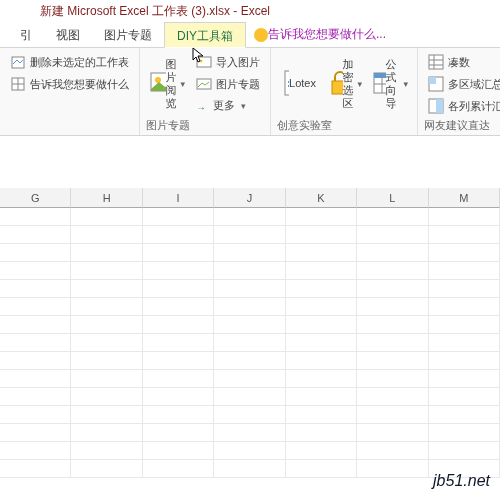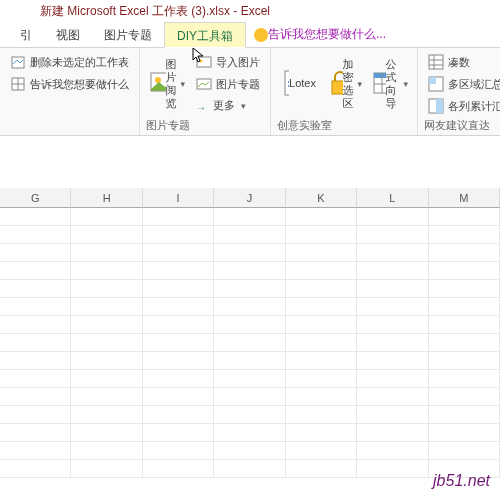--- a/index.html
+++ b/index.html
@@ -19,21 +19,21 @@
 .big-btn{display:flex;flex-direction:row;align-items:center;justify-content:flex-end;padding:2px 3px;cursor:pointer;width:42px;height:64px;font-size:11px;text-align:left;line-height:1.2}
 .icon-sm{width:16px;height:16px;flex-shrink:0}
 .icon-lg{width:28px;height:28px;margin-bottom:3px}
 .dropdown-arr::after{content:"▾";font-size:9px;margin-left:2px;color:#666}
 .arrow-r::after{content:"→";margin-right:3px;color:#217346;font-size:10px}
 .sheet{margin-top:52px}
 .cols{display:flex;height:20px;background:#f3f3f3}
 .col-hdr{width:73px;border-right:1px solid #d9d9d9;border-bottom:1px solid #aaa;text-align:center;line-height:20px;color:#555;font-size:11px}
 .row{display:flex;height:18px}
 .cell{width:73px;border-right:1px solid #e8e8e8;border-bottom:1px solid #e8e8e8}
-.watermark{position:absolute;right:10px;bottom:10px;color:#701a75;font-size:16px;font-style:italic;font-family:Arial}
+.watermark{position:absolute;right:10px;bottom:10px;color:#0f172a;font-size:16px;font-style:italic;font-family:Arial}
 .cursor{position:absolute;left:192px;top:47px;pointer-events:none}
 </style>
 </head>
 <body>
 
 <div class="title-bar">
   <span>新建 Microsoft Excel 工作表 (3).xlsx - Excel</span>
 </div>
 
 <div class="tabs">

